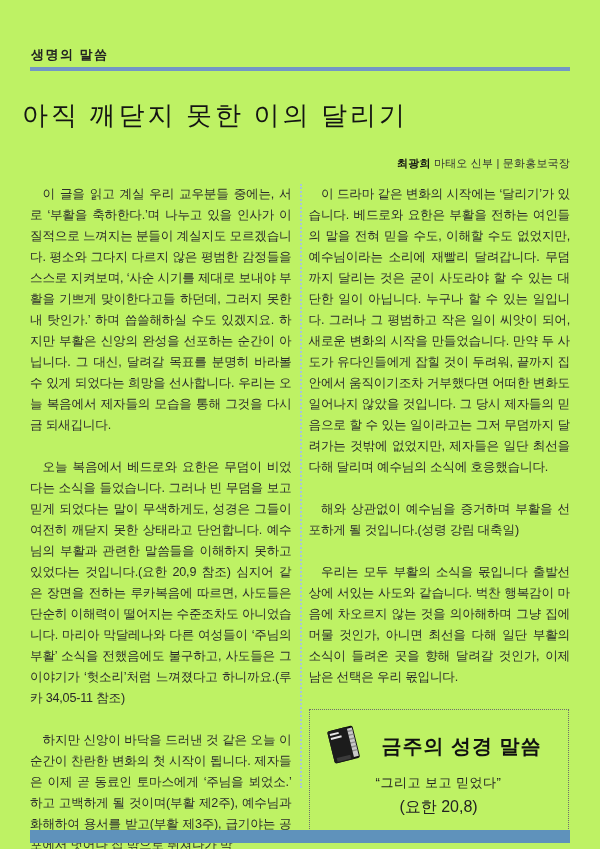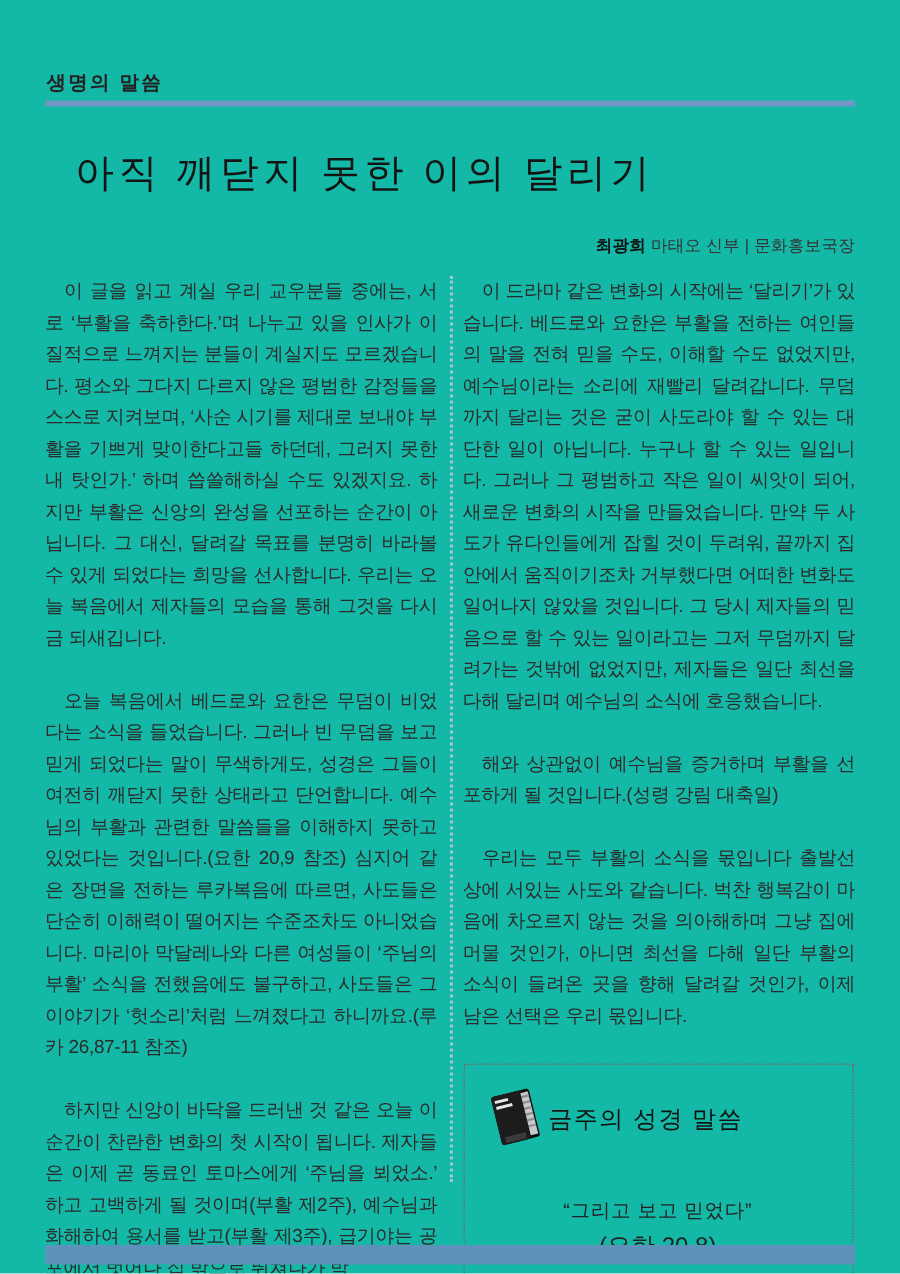--- a/index.html
+++ b/index.html
@@ -1,35 +1,35 @@
 <!DOCTYPE html>
 <html lang="ko"><head>
 <meta charset="utf-8">
 <style>
   html,body{margin:0;padding:0;background:#ffffff;}
   .page{
     position:relative;
     width:600px;height:849px;
-    background:#14b8a6;
+    background:#bef264;
     overflow:hidden;
     font-family:"Liberation Sans","DejaVu Sans",sans-serif;
     color:#2b2b2b;
     box-sizing:border-box;
   }
   .kicker{
     position:absolute;left:31px;top:46px;
     font-size:13px;font-weight:bold;color:#222;
     letter-spacing:1.5px;
   }
   .top-rule{
     position:absolute;left:30px;top:67px;width:540px;height:4px;
     background:#7297c5;
   }
   .title{
-    position:absolute;left:50px;top:98px;margin:0;
+    position:absolute;left:22px;top:98px;margin:0;
     font-family:"Liberation Serif","DejaVu Serif",serif;
     font-size:26px;font-weight:500;color:#141414;
     letter-spacing:3px;
   }
   .byline{
     position:absolute;right:30px;top:156px;
     font-size:11px;color:#333;letter-spacing:0.2px;
   }
   .byline .author{font-weight:bold;color:#111;}
   .columns{
@@ -51,25 +51,25 @@
   .scripture-box{
     margin-top:14px;
     border:1px dotted #6e6e6e;
     padding:13px 12px 14px 12px;
     box-sizing:border-box;
     width:260px;
   }
   .box-head{display:flex;align-items:center;}
   .book-icon{display:inline-block;width:44px;height:46px;flex:0 0 44px;}
   .box-title{
-    font-size:16px;font-weight:normal;color:#111;
-    letter-spacing:1px;
+    font-size:20px;font-weight:bold;color:#111;
+    margin-left:16px;letter-spacing:1px;
   }
   .box-quote{
-    margin-top:29px;text-align:center;
+    margin-top:5px;text-align:center;
     font-size:13px;color:#222;letter-spacing:0.5px;
   }
   .box-ref{
     margin-top:5px;text-align:center;
     font-size:16px;color:#222;
   }
   .footer-rule{
     position:absolute;left:30px;right:30px;bottom:6px;height:13px;
     background:#5f92bb;
   }
@@ -83,21 +83,21 @@
   <div class="top-rule"></div>
 
   <h1 class="title">아직 깨닫지 못한 이의 달리기</h1>
 
   <div class="byline"><span class="author">최광희</span><span class="role"> 마태오 신부 | 문화홍보국장</span></div>
 
   <div class="columns">
 
     <div class="col col-left">
       <p>이 글을 읽고 계실 우리 교우분들 중에는, 서로 ‘부활을 축하한다.’며 나누고 있을 인사가 이질적으로 느껴지는 분들이 계실지도 모르겠습니다. 평소와 그다지 다르지 않은 평범한 감정들을 스스로 지켜보며, ‘사순 시기를 제대로 보내야 부활을 기쁘게 맞이한다고들 하던데, 그러지 못한 내 탓인가.’ 하며 씁쓸해하실 수도 있겠지요. 하지만 부활은 신앙의 완성을 선포하는 순간이 아닙니다. 그 대신, 달려갈 목표를 분명히 바라볼 수 있게 되었다는 희망을 선사합니다. 우리는 오늘 복음에서 제자들의 모습을 통해 그것을 다시금 되새깁니다.</p>
-      <p>오늘 복음에서 베드로와 요한은 무덤이 비었다는 소식을 들었습니다. 그러나 빈 무덤을 보고 믿게 되었다는 말이 무색하게도, 성경은 그들이 여전히 깨닫지 못한 상태라고 단언합니다. 예수님의 부활과 관련한 말씀들을 이해하지 못하고 있었다는 것입니다.(요한 20,9 참조) 심지어 같은 장면을 전하는 루카복음에 따르면, 사도들은 단순히 이해력이 떨어지는 수준조차도 아니었습니다. 마리아 막달레나와 다른 여성들이 ‘주님의 부활’ 소식을 전했음에도 불구하고, 사도들은 그 이야기가 ‘헛소리’처럼 느껴졌다고 하니까요.(루카 26,87-11 참조)</p>
+      <p>오늘 복음에서 베드로와 요한은 무덤이 비었다는 소식을 들었습니다. 그러나 빈 무덤을 보고 믿게 되었다는 말이 무색하게도, 성경은 그들이 여전히 깨닫지 못한 상태라고 단언합니다. 예수님의 부활과 관련한 말씀들을 이해하지 못하고 있었다는 것입니다.(요한 20,9 참조) 심지어 같은 장면을 전하는 루카복음에 따르면, 사도들은 단순히 이해력이 떨어지는 수준조차도 아니었습니다. 마리아 막달레나와 다른 여성들이 ‘주님의 부활’ 소식을 전했음에도 불구하고, 사도들은 그 이야기가 ‘헛소리’처럼 느껴졌다고 하니까요.(루카 34,05-11 참조)</p>
       <p>하지만 신앙이 바닥을 드러낸 것 같은 오늘 이 순간이 찬란한 변화의 첫 시작이 됩니다. 제자들은 이제 곧 동료인 토마스에게 ‘주님을 뵈었소.’ 하고 고백하게 될 것이며(부활 제2주), 예수님과 화해하여 용서를 받고(부활 제3주), 급기야는 공포에서 벗어나 집 밖으로 뛰쳐나가 박</p>
     </div>
 
     <div class="col-divider"></div>
 
     <div class="col col-right">
       <p>이 드라마 같은 변화의 시작에는 ‘달리기’가 있습니다. 베드로와 요한은 부활을 전하는 여인들의 말을 전혀 믿을 수도, 이해할 수도 없었지만, 예수님이라는 소리에 재빨리 달려갑니다. 무덤까지 달리는 것은 굳이 사도라야 할 수 있는 대단한 일이 아닙니다. 누구나 할 수 있는 일입니다. 그러나 그 평범하고 작은 일이 씨앗이 되어, 새로운 변화의 시작을 만들었습니다. 만약 두 사도가 유다인들에게 잡힐 것이 두려워, 끝까지 집 안에서 움직이기조차 거부했다면 어떠한 변화도 일어나지 않았을 것입니다. 그 당시 제자들의 믿음으로 할 수 있는 일이라고는 그저 무덤까지 달려가는 것밖에 없었지만, 제자들은 일단 최선을 다해 달리며 예수님의 소식에 호응했습니다.</p>
       <p>해와 상관없이 예수님을 증거하며 부활을 선포하게 될 것입니다.(성령 강림 대축일)</p>
       <p>우리는 모두 부활의 소식을 몫입니다 출발선상에 서있는 사도와 같습니다. 벅찬 행복감이 마음에 차오르지 않는 것을 의아해하며 그냥 집에 머물 것인가, 아니면 최선을 다해 일단 부활의 소식이 들려온 곳을 향해 달려갈 것인가, 이제 남은 선택은 우리 몫입니다.</p>
 

